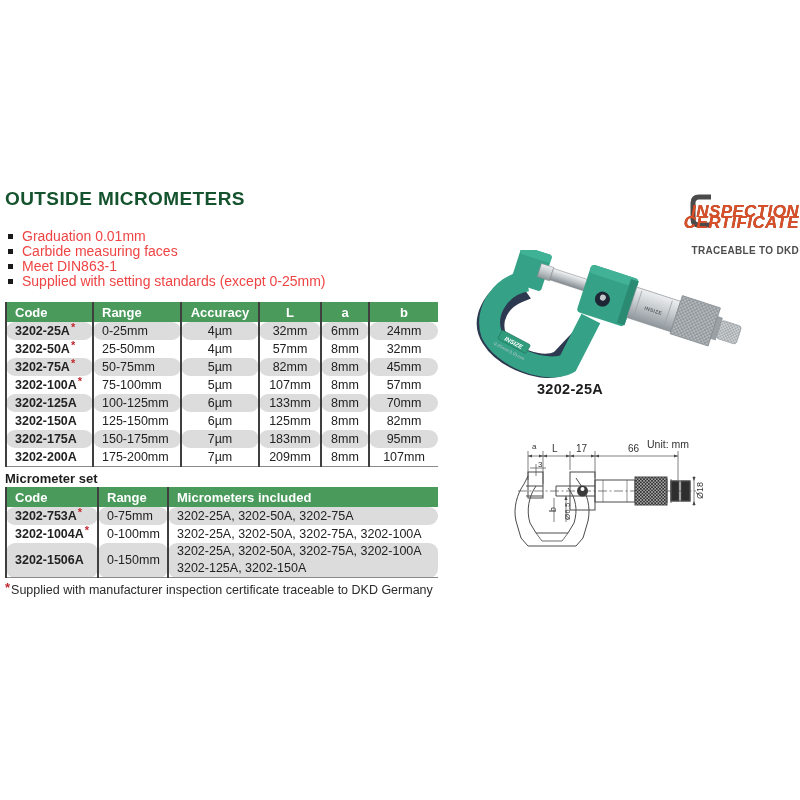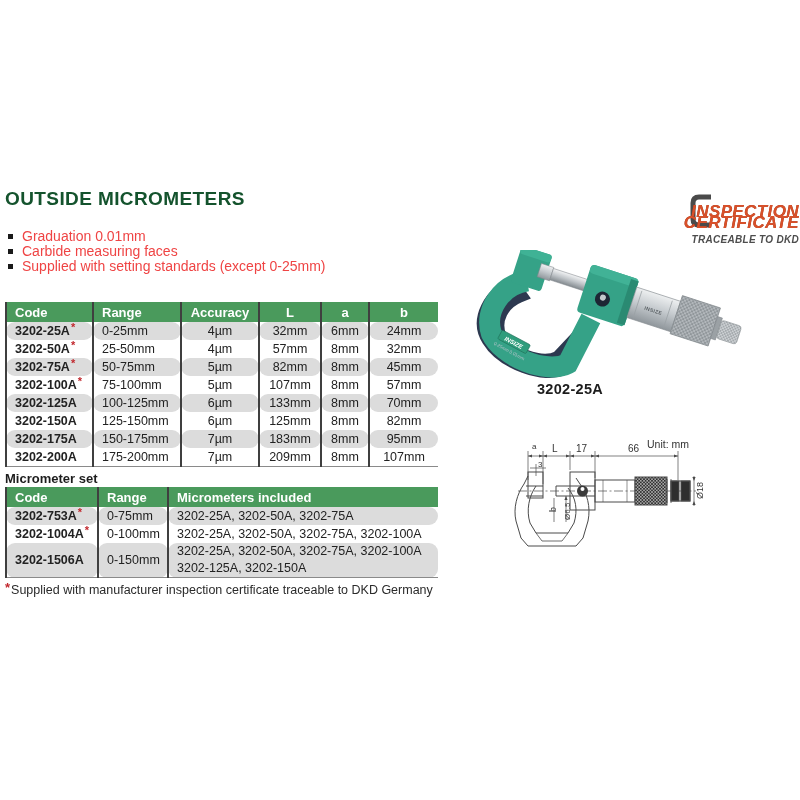--- a/index.html
+++ b/index.html
@@ -7,21 +7,21 @@
   #page{position:relative;width:800px;height:800px;background:#ffffff;overflow:hidden;}
 
   
   .page-title{position:absolute;left:5px;top:188px;font-size:19px;font-weight:bold;color:#14532d;letter-spacing:.4px;}
 
   
   .badge{position:absolute;left:663px;top:192px;width:140px;height:52px;}
   .badge .bracket{position:absolute;left:26px;top:2px;}
   .badge .btxt{position:absolute;right:4px;top:14px;text-align:right;line-height:11px;}
   .badge .orange{font-size:17px;font-weight:bold;font-style:italic;color:#d8502a;letter-spacing:.4px;text-shadow:0 0 .4px #8c2f14;}
-  .badge .gray{font-size:10px;font-weight:bold;font-style:italic;color:#4d4d4d;letter-spacing:.3px;margin-top:6px;}
+  .badge .gray{font-size:10px;font-weight:bold;color:#4d4d4d;letter-spacing:.3px;margin-top:17px;}
 
   
   .features{position:absolute;left:8px;top:229px;}
   .feature-row{font-size:14px;color:#ef4444;line-height:15px;white-space:nowrap;}
   .bullet{display:inline-block;width:5px;height:5px;background:#1a1a1a;margin-right:9px;vertical-align:2px;}
 
   
   table{border-collapse:collapse;table-layout:fixed;}
   .spec-table{position:absolute;left:5px;top:302px;width:432px;}
   .set-table{position:absolute;left:5px;top:487px;width:432px;}
@@ -65,20 +65,21 @@
     <div class="btxt">
       <div class="orange">INSPECTION</div>
       <div class="orange">CERTIFICATE</div>
       <div class="gray">TRACEABLE TO DKD</div>
     </div>
   </div>
 
   <div class="features">
       <div class="feature-row"><span class="bullet"></span><span>Graduation 0.01mm</span></div>
       <div class="feature-row"><span class="bullet"></span><span>Carbide measuring faces</span></div>
+      <div class="feature-row"><span class="bullet"></span><span>Meet DIN863-1</span></div>
       <div class="feature-row"><span class="bullet"></span><span>Supplied with setting standards (except 0-25mm)</span></div>
     </div>
 
   <table class="spec-table">
     <colgroup>
         <col style="width:87px">
         <col style="width:88px">
         <col style="width:78px">
         <col style="width:62px">
         <col style="width:48px">

